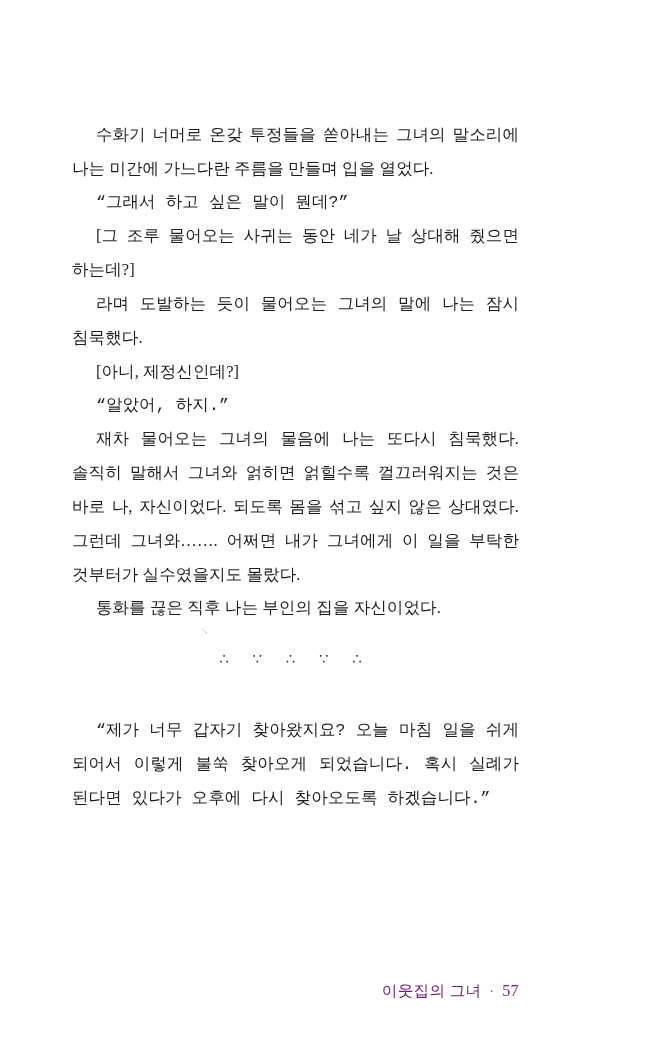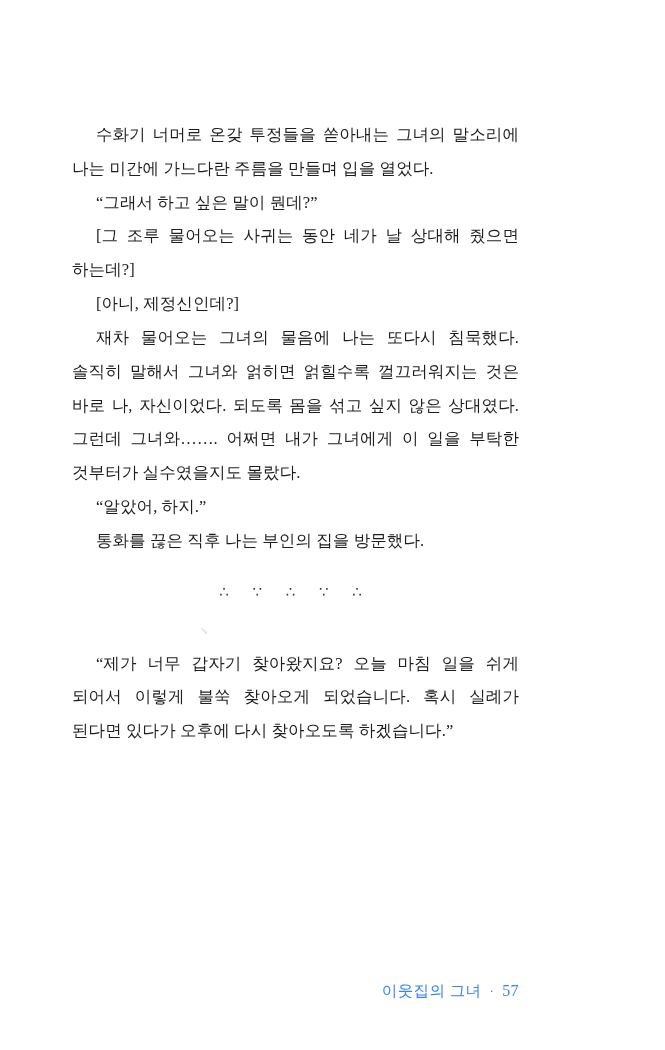--- a/index.html
+++ b/index.html
@@ -29,20 +29,21 @@
     color: #1d1d1d;
     letter-spacing: 0.1px;
   }
   .para {
     margin: 0;
     text-indent: 1.45em;
     word-break: keep-all;
   }
   .para.quote {
     text-indent: 1.45em;
+    font-family: Liberation Mono, monospace;
   }
   .para.bracket {
     text-indent: 1.45em;
   }
   .scene-break {
     text-align: center;
     margin: 24px 0 30px 0;
     font-size: 15px;
     letter-spacing: 10px;
     color: #333;
@@ -51,21 +52,21 @@
   .gap-after-break {
     height: 14px;
   }
   .footer {
     position: absolute;
     left: 0;
     right: 72px;
     bottom: 48px;
     text-align: right;
     font-size: 15.5px;
-    color: #3b82f6;
+    color: #701a75;
     letter-spacing: 0.4px;
     margin-left: 46px;
   }
   .footer .sep {
     margin: 0 8px;
     font-size: 13px;
     vertical-align: 1px;
   }
   .footer .pagenum {
     font-size: 16px;
@@ -83,24 +84,25 @@
 </style>
 </head>
 <body>
 
 <div class="page">
 
   <div class="body-text">
     <p class="para">수화기 너머로 온갖 투정들을 쏟아내는 그녀의 말소리에 나는 미간에 가느다란 주름을 만들며 입을 열었다.</p>
     <p class="para quote">“그래서 하고 싶은 말이 뭔데?”</p>
     <p class="para bracket">[그 조루 물어오는 사귀는 동안 네가 날 상대해 줬으면 하는데?]</p>
+    <p class="para">라며 도발하는 듯이 물어오는 그녀의 말에 나는 잠시 침묵했다.</p>
     <p class="para bracket">[아니, 제정신인데?]</p>
+    <p class="para quote">“알았어, 하지.”</p>
     <p class="para">재차 물어오는 그녀의 물음에 나는 또다시 침묵했다. 솔직히 말해서 그녀와 얽히면 얽힐수록 껄끄러워지는 것은 바로 나, 자신이었다. 되도록 몸을 섞고 싶지 않은 상대였다. 그런데 그녀와……. 어쩌면 내가 그녀에게 이 일을 부탁한 것부터가 실수였을지도 몰랐다.</p>
-    <p class="para quote">“알았어, 하지.”</p>
-    <p class="para">통화를 끊은 직후 나는 부인의 집을 방문했다.</p>
+    <p class="para">통화를 끊은 직후 나는 부인의 집을 자신이었다.</p>
 
     <div class="scene-break">∴ ∵ ∴ ∵ ∴</div>
     <div class="gap-after-break"></div>
 
     <p class="para quote">“제가 너무 갑자기 찾아왔지요? 오늘 마침 일을 쉬게 되어서 이렇게 불쑥 찾아오게 되었습니다. 혹시 실례가 된다면 있다가 오후에 다시 찾아오도록 하겠습니다.”</p>
   </div>
 
   <div class="dust-mark">↘</div>
 
   <div class="footer">

